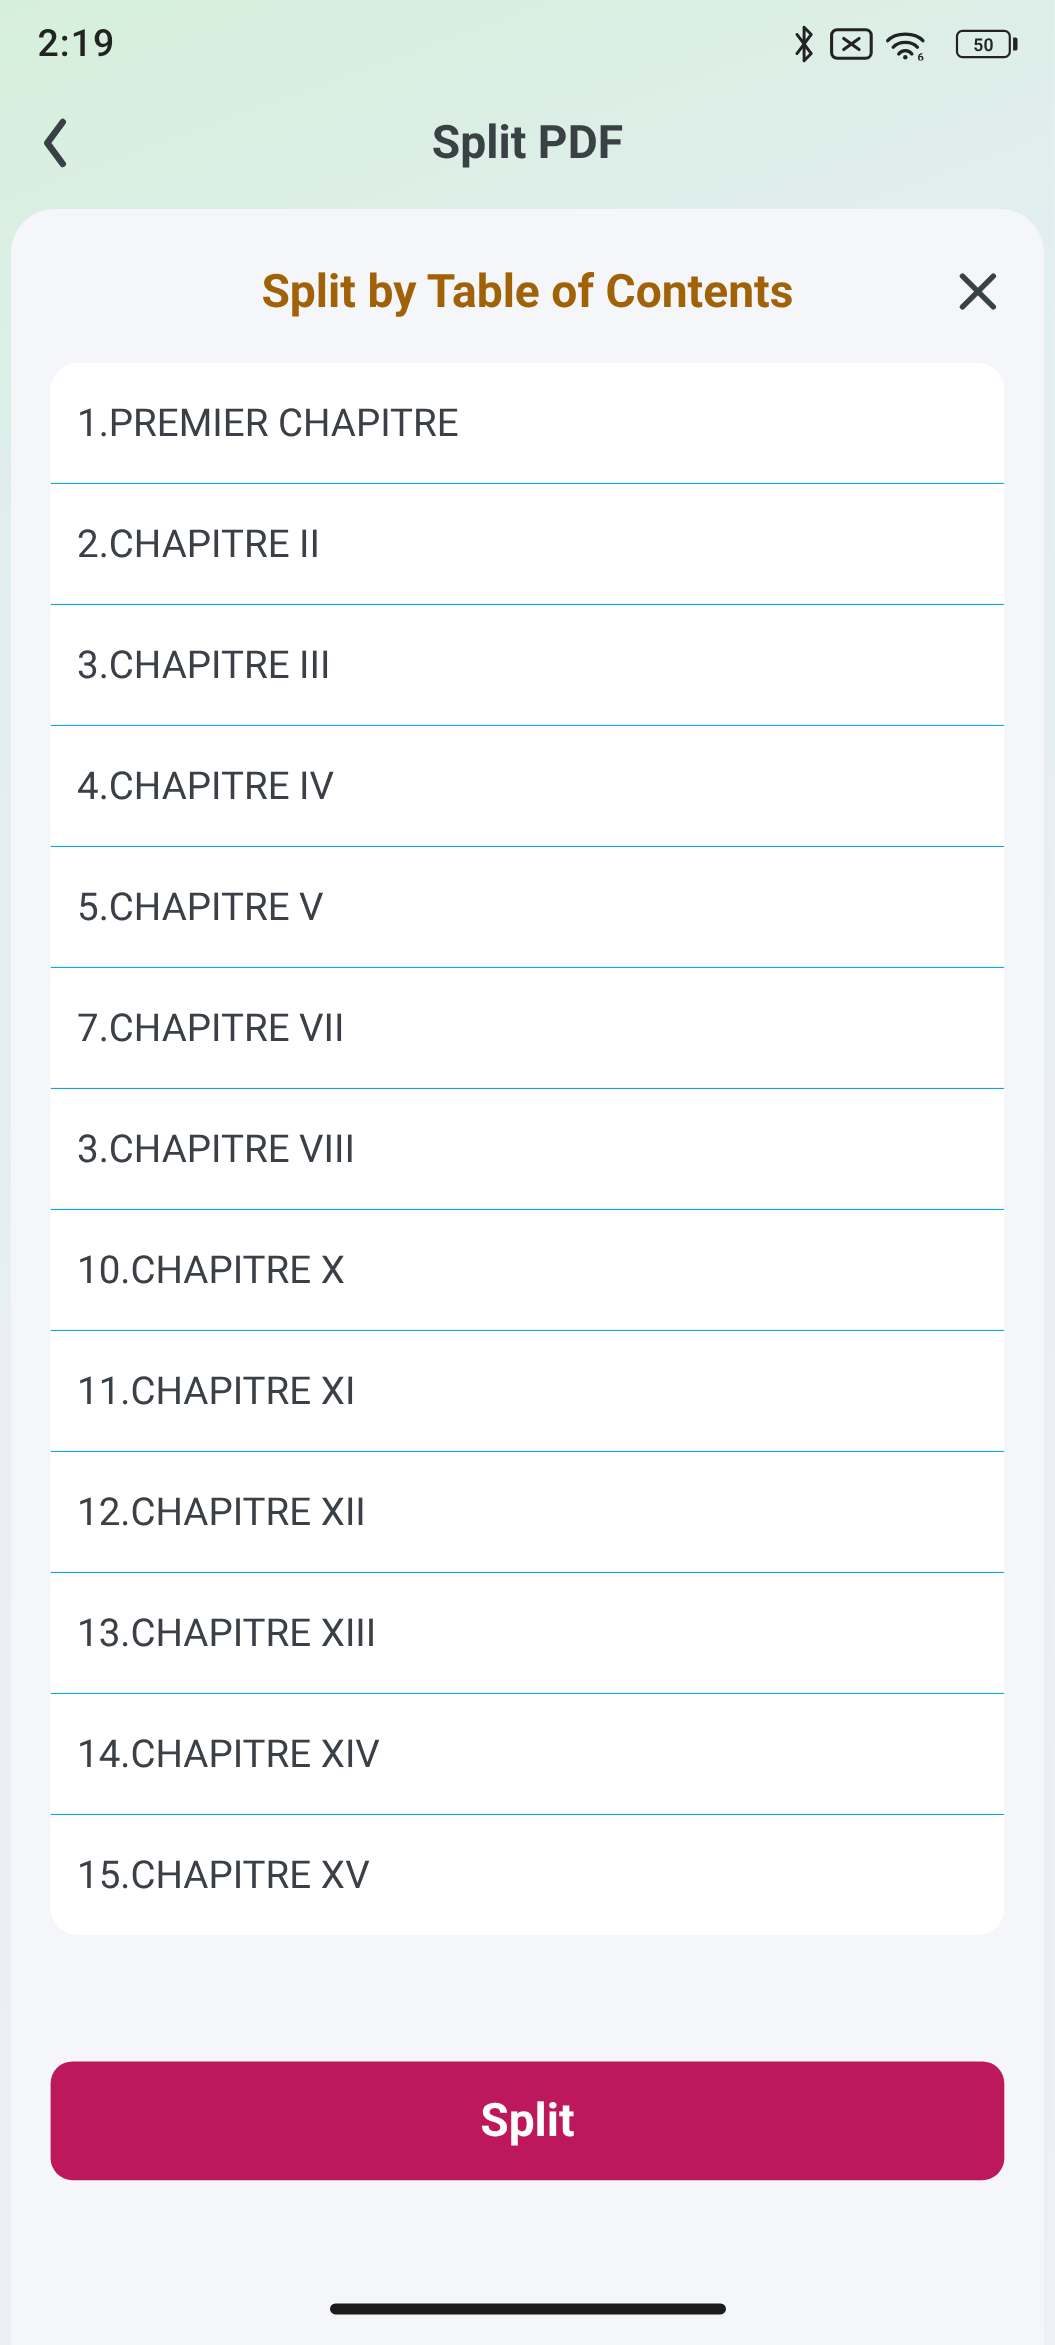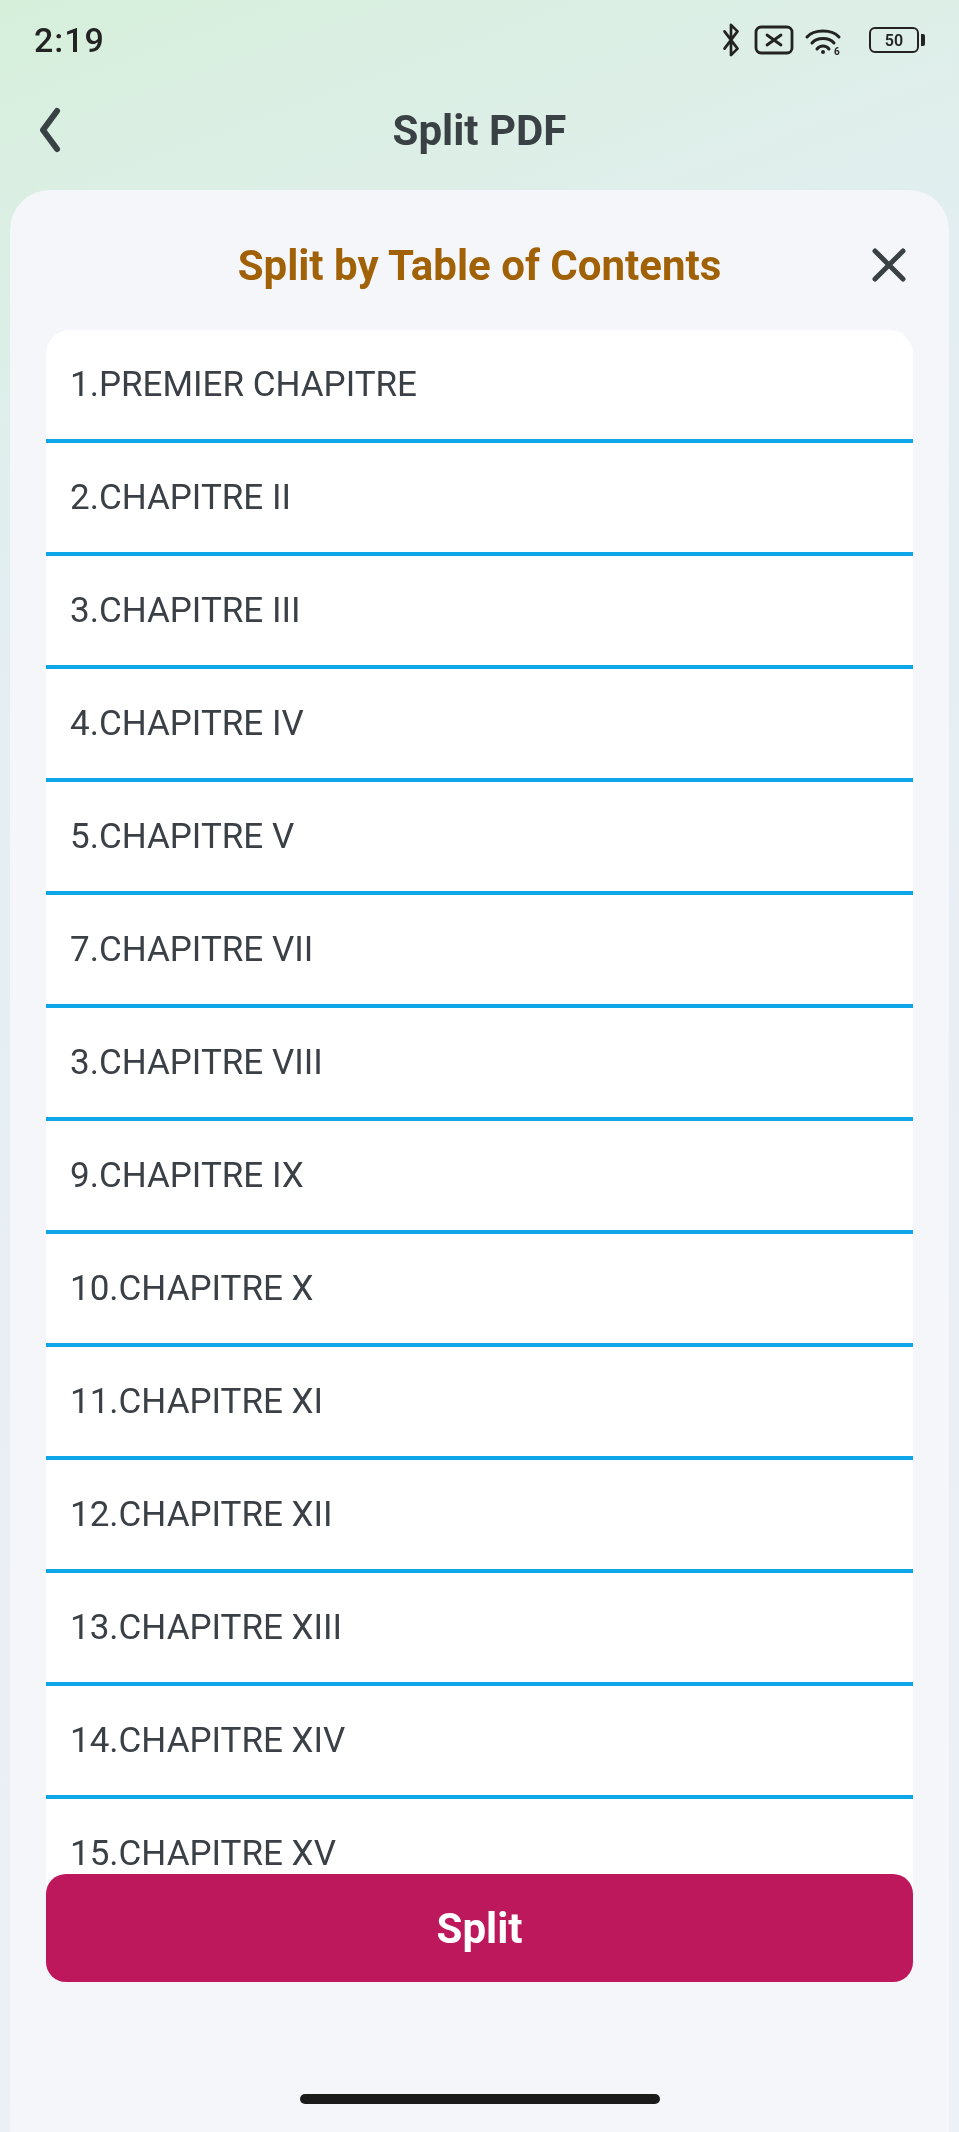--- a/index.html
+++ b/index.html
@@ -68,21 +68,21 @@
   .list {
     background: #ffffff;
     margin: 0 36px;
     border-radius: 24px;
     overflow: hidden;
   }
   .list-item {
     padding: 34px 24px;
     font-size: 35px;
     color: #3a4045;
-    border-bottom: 4px solid #0ea5e9;
+    border-bottom: 1px solid #0ea5e9;
     font-weight: 400;
   }
   .list-item:last-child { border-bottom: none; }
 
   
   .split-btn {
     position: absolute;
     left: 36px; right: 36px;
     bottom: 150px;
     height: 108px;
@@ -152,21 +152,20 @@
   </div>
 
   <div class="list">
     <div class="list-item">1.PREMIER CHAPITRE</div>
     <div class="list-item">2.CHAPITRE II</div>
     <div class="list-item">3.CHAPITRE III</div>
     <div class="list-item">4.CHAPITRE IV</div>
     <div class="list-item">5.CHAPITRE V</div>
     <div class="list-item">7.CHAPITRE VII</div>
     <div class="list-item">3.CHAPITRE VIII</div>
-    <div class="list-item">9.CHAPITRE IX</div>
     <div class="list-item">10.CHAPITRE X</div>
     <div class="list-item">11.CHAPITRE XI</div>
     <div class="list-item">12.CHAPITRE XII</div>
     <div class="list-item">13.CHAPITRE XIII</div>
     <div class="list-item">14.CHAPITRE XIV</div>
     <div class="list-item">15.CHAPITRE XV</div>
   </div>
 
   <div class="split-btn">Split</div>
 

